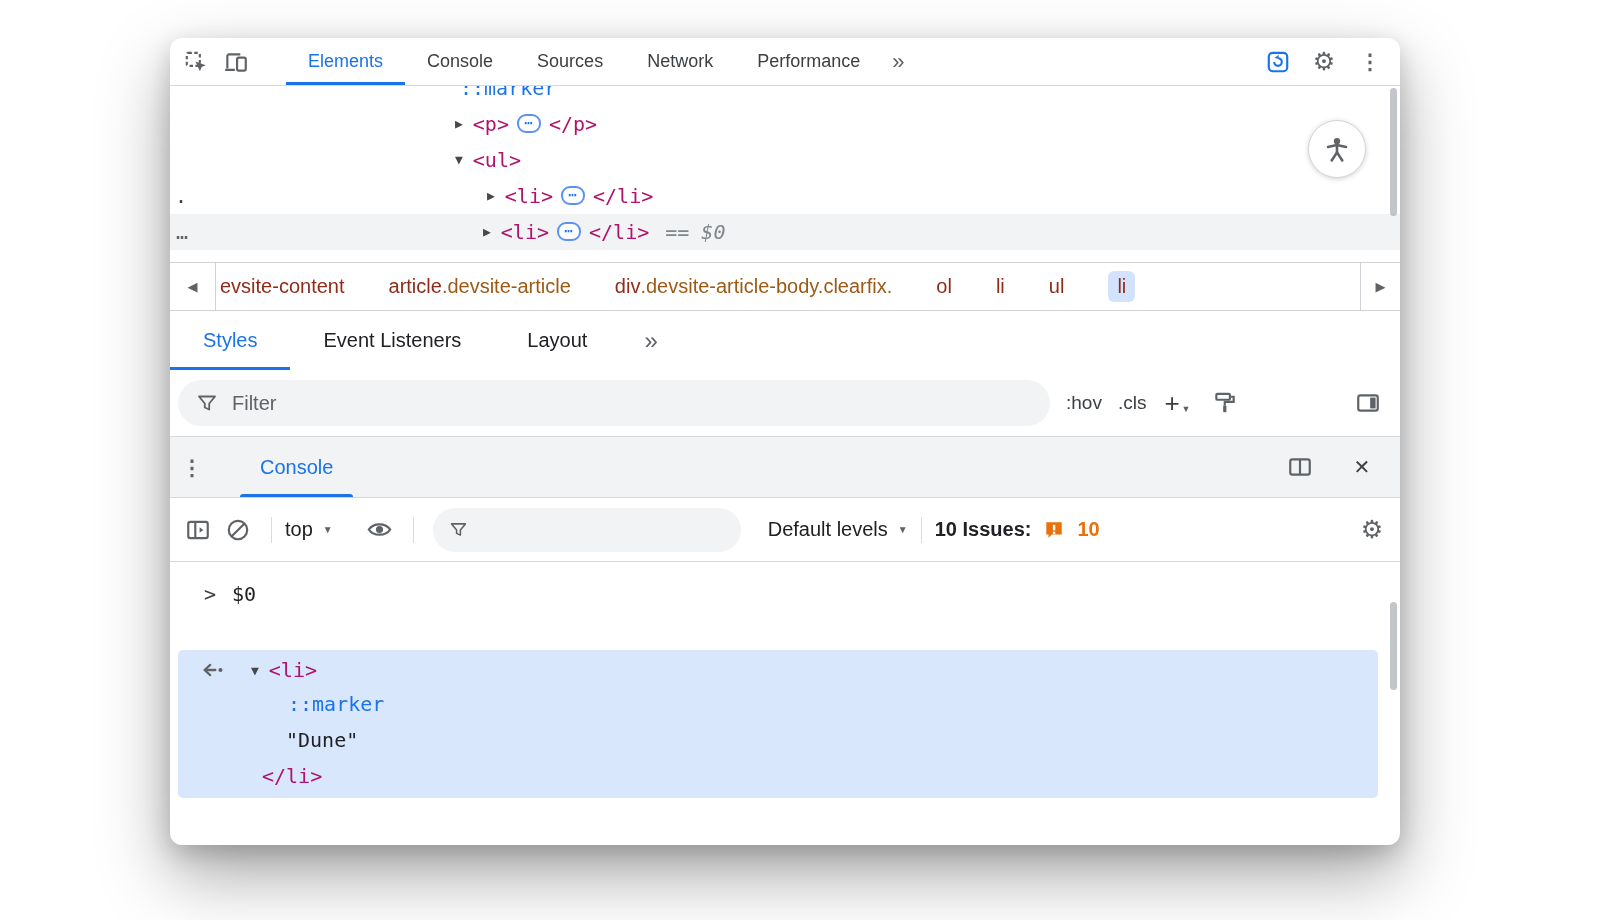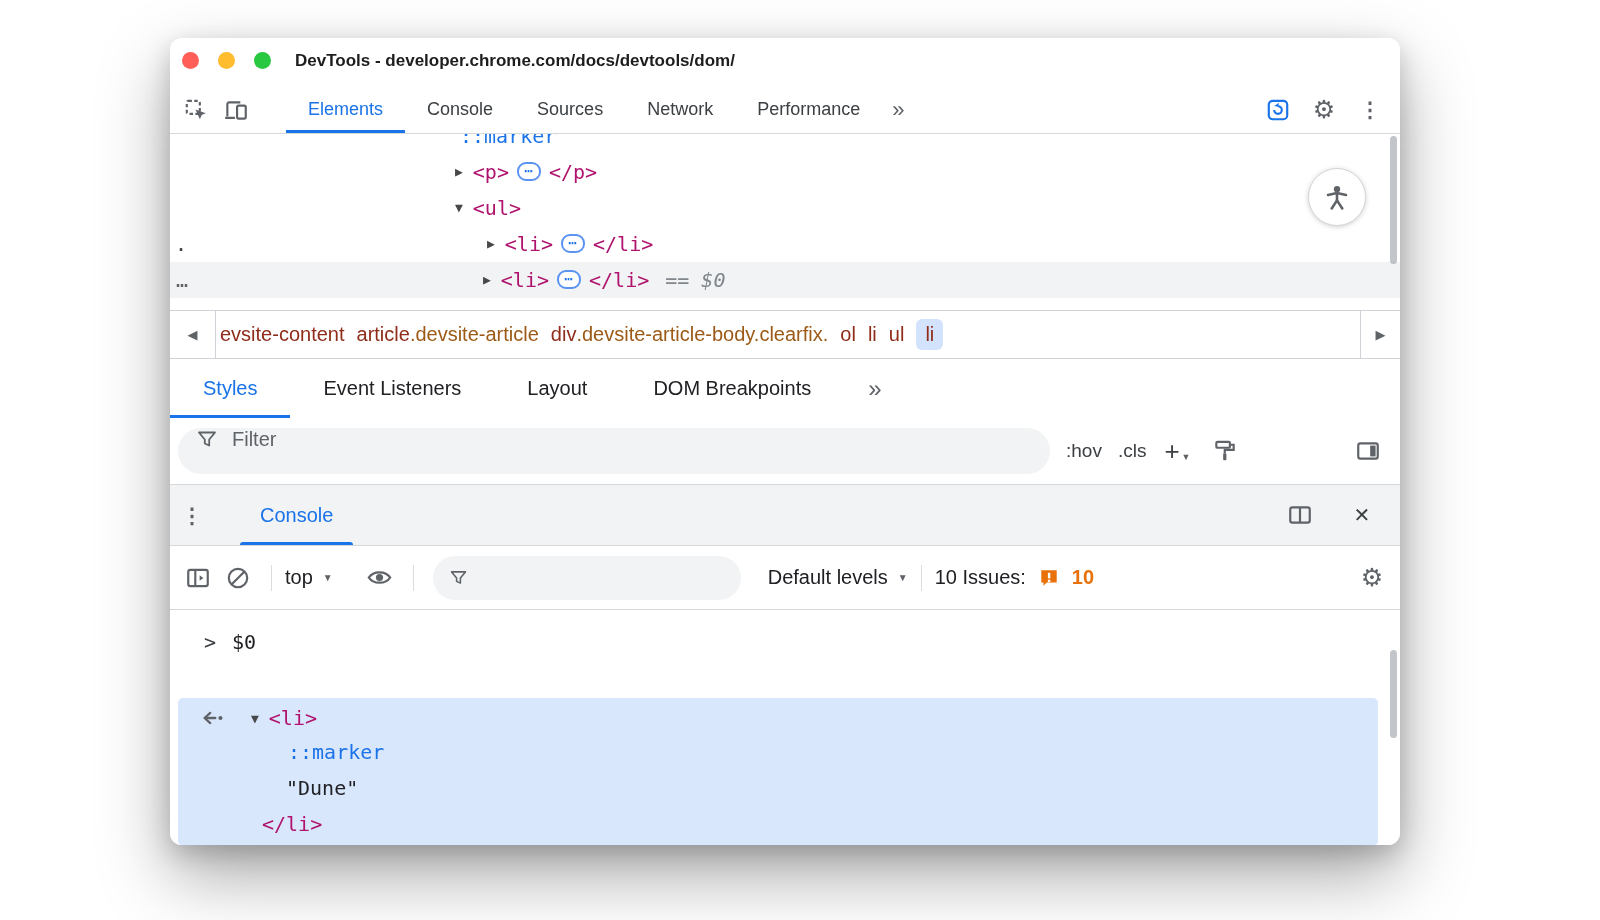--- a/index.html
+++ b/index.html
@@ -52,38 +52,38 @@
               background:#fff; border:1.5px solid #d2d5d9; box-shadow:0 1px 5px rgba(0,0,0,.18);
               display:flex; align-items:center; justify-content:center; }
   .scroll-thumb { position:absolute; width:7px; border-radius:4px; background:#9aa0a6; opacity:.6; }
 
   
   .crumbbar { height:49px; border-top:1px solid #cfd2d6; border-bottom:1px solid #cfd2d6;
               display:flex; align-items:stretch; background:#fff; }
   .crumb-nav { width:46px; display:flex; align-items:center; justify-content:center; color:#5f6368; font-size:13px; }
   .crumb-nav.left { border-right:1px solid #cfd2d6; }
   .crumb-nav.right { width:40px; border-left:1px solid #cfd2d6; margin-left:auto; }
-  .crumbs { display:flex; align-items:center; gap:12px; padding-left:4px; font-size:20px;
+  .crumbs { display:flex; align-items:center; gap:44px; padding-left:4px; font-size:20px;
             overflow:hidden; white-space:nowrap; }
   .crumb { display:inline-flex; }
   .crumb .c-tag { color:#8f2c1a; }
   .crumb .c-rest { color:#9c5a16; }
   .crumb.selected { background:#d3e3fd; border-radius:6px; padding:4px 9px; }
 
   
   .styles-tabs { height:59px; display:flex; align-items:stretch; background:#fff; }
   .styles-tabs .tab { display:flex; align-items:center; padding:0 33px; font-size:20px; color:#202124; }
   .styles-tabs .tab.active { color:#1a73e8; box-shadow: inset 0 -3px 0 #1a73e8; }
   .styles-tabs .more-chev { font-size:24px; margin-left:14px; }
 
   
   .filter-row { height:67px; display:flex; align-items:center; padding:0 12px 0 8px;
                 border-bottom:1px solid #d6d9dc; background:#fff; }
   .filter-pill { width:872px; height:46px; border-radius:23px; background:#f1f3f4;
-                 display:flex; align-items:flex-start; gap:14px; padding:0 18px; color:#5f6368; }
+                 display:flex; align-items:center; gap:14px; padding:0 18px; color:#5f6368; }
   .filter-input { flex:1; border:none; outline:none; background:transparent; font-size:20px; color:#202124; font-family:inherit; }
   .filter-input::placeholder { color:#5f6368; }
   .txt-btn { font-size:19px; color:#3c4043; margin-left:16px; }
   .plus-btn { font-size:26px; color:#3c4043; margin-left:18px; display:flex; align-items:flex-start; }
   .plus-caret { font-size:9px; color:#5f6368; margin-left:2px; margin-top:16px; }
   .filter-row .icon-btn { margin-left:14px; }
   .filter-row .dock-btn { margin-left:auto; }
 
   
   .drawer-header { height:61px; background:#f1f3f4; border-bottom:1px solid #d6d9dc;
@@ -99,21 +99,21 @@
   
   .console-toolbar { height:64px; display:flex; align-items:center; padding:0 8px; gap:0;
                      border-bottom:1px solid #d6d9dc; background:#fff; }
   .vdiv { width:1px; height:26px; background:#dadce0; margin:0 13px; }
   .ct-item { display:flex; align-items:center; font-size:20px; color:#202124; }
   .caret { font-size:10px; color:#5f6368; margin-left:10px; }
   .console-pill { width:308px; height:44px; border-radius:22px; background:#f1f3f4;
                   display:flex; align-items:center; gap:12px; padding:0 16px; color:#5f6368; margin-left:6px; }
   .console-pill input { flex:1; border:none; outline:none; background:transparent; font-size:19px; font-family:inherit; }
   .issues-group { display:flex; align-items:center; gap:12px; }
-  .issues-label { font-size:20px; color:#202124; }
+  .issues-label { font-size:20px; color:#202124;font-weight:bold; }
   .issues-count { font-size:20px; font-weight:bold; color:#e8710a; }
   .console-toolbar .gear-btn { margin-left:auto; }
 
   
   .console-body { position:relative; height:235px; background:#fff;
                   font-family:"DejaVu Sans Mono", monospace; font-size:20px; color:#202124; }
   .prompt-row { position:absolute; top:14px; left:34px; height:36px; display:flex; align-items:center; gap:16px; }
   .prompt-chevron { color:#3c4043; }
   .result-block { position:absolute; top:88px; left:8px; width:1200px; height:148px;
                   background:#d9e7fd; border-radius:5px; }
@@ -123,28 +123,20 @@
   .rb-line2 { padding-left:110px; }
   .rb-line3 { padding-left:108px; }
   .rb-line4 { padding-left:84px; }
   .result-arrow { color:#5f6368; display:flex; align-items:center; }
 </style>
 </head>
 <body>
 
 <div class="window">
 
-  <div class="titlebar">
-    <div class="lights">
-      <span class="light red"></span>
-      <span class="light yellow"></span>
-      <span class="light green"></span>
-    </div>
-    <div class="win-title">DevTools - developer.chrome.com/docs/devtools/dom/</div>
-  </div>
 
   <div class="toolbar">
     <button class="icon-btn">
       <svg viewBox="0 0 24 24" width="26" height="26">
           <rect x="3.5" y="3.5" width="12" height="12" rx="1.5" fill="none" stroke="currentColor" stroke-width="2" stroke-dasharray="3.2 2.2"></rect>
           <path d="M11.5 11.5 L21 15 L17.2 16.6 L15.6 20.5 Z" fill="currentColor"></path>
         </svg>
     </button>
     <button class="icon-btn">
       <svg viewBox="0 0 24 24" width="26" height="26">
@@ -241,21 +233,20 @@
           <span class="c-tag">li</span>
         </button>
     </div>
     <button class="crumb-nav right">▶</button>
   </div>
 
   <div class="styles-tabs">
     <div class="tab active">Styles</div>
     <div class="tab">Event Listeners</div>
     <div class="tab">Layout</div>
-    <div class="tab">DOM Breakpoints</div>
     <div class="more-chev">»</div>
   </div>
 
   <div class="filter-row">
     <div class="filter-pill">
       <svg viewBox="0 0 22 22" width="22" height="22">
           <path d="M3 4.5 H19 L13.2 11.5 V17.5 L8.8 15.5 V11.5 Z" fill="none" stroke="currentColor" stroke-width="1.8" stroke-linejoin="round"></path>
         </svg>
       <input class="filter-input" placeholder="Filter" style="">
     </div>

